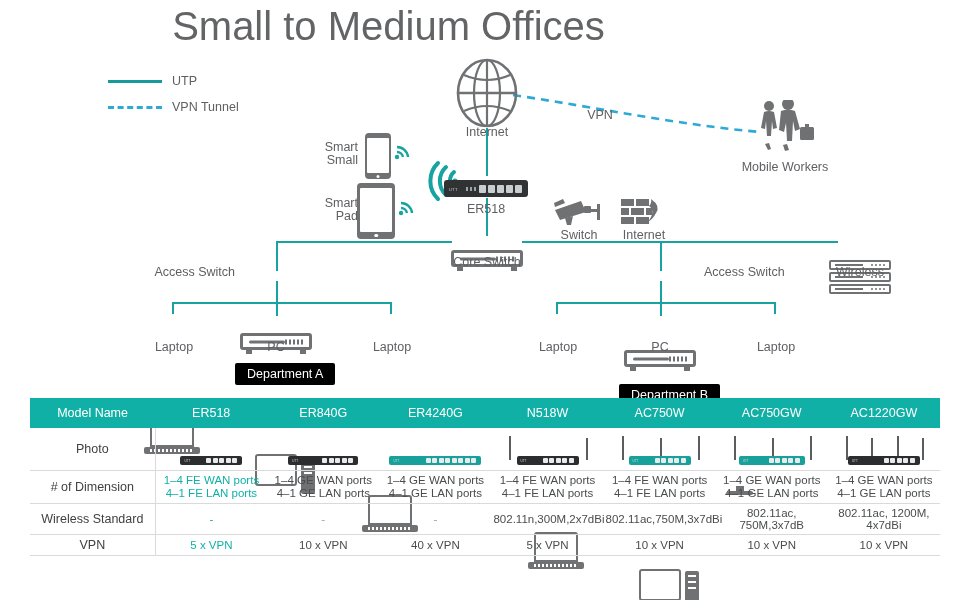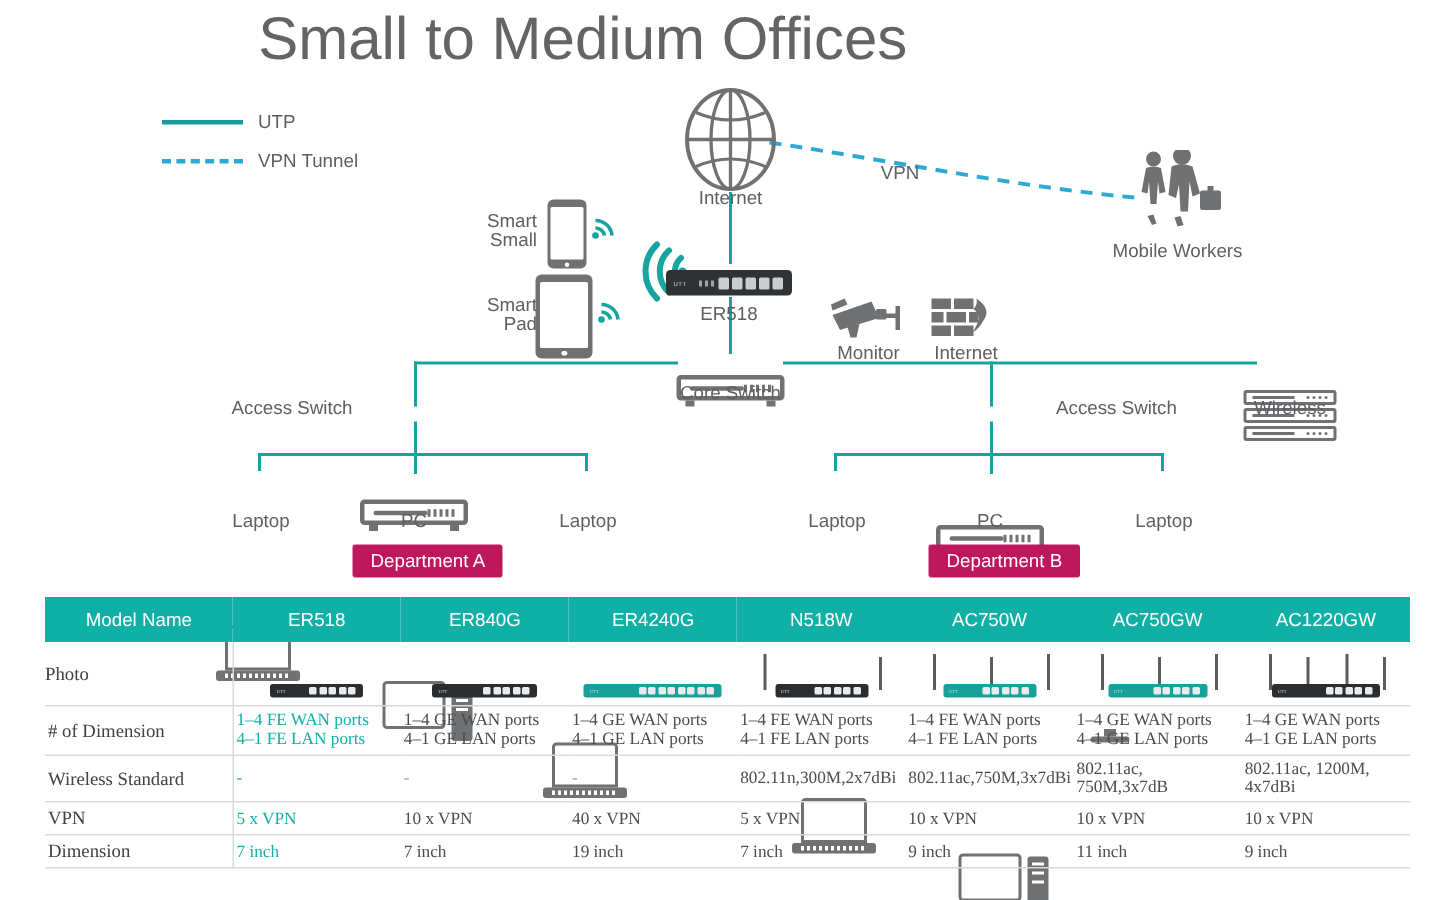--- a/index.html
+++ b/index.html
@@ -99,36 +99,36 @@
   
   .phone{width:26px;height:46px;background:#6f7173;border-radius:4px;position:relative;}
   .phone .scr{position:absolute;left:2px;top:5px;right:2px;bottom:6px;background:#ffffff;border-radius:1px;}
   .phone .dot{position:absolute;bottom:1.5px;left:50%;transform:translateX(-50%);width:3px;height:3px;background:#fff;border-radius:50%;}
   .pad{width:38px;height:56px;background:#6f7173;border-radius:4px;position:relative;}
   .pad .scr{position:absolute;left:3px;top:5px;right:3px;bottom:7px;background:#ffffff;border-radius:1px;}
   .pad .dot{position:absolute;bottom:2px;left:50%;transform:translateX(-50%);width:3.5px;height:3.5px;background:#fff;border-radius:50%;}
 
   
   .dept{
-    position:absolute;background:#be185d;color:#ffffff;font-size:12.5px;
+    position:absolute;background:#000000;color:#ffffff;font-size:12.5px;
     padding:4px 12px;border-radius:2px;white-space:nowrap;
   }
 
   
   .tbl{
     position:absolute;left:30px;top:398px;width:910px;
     border-collapse:collapse;table-layout:fixed;
   }
   .tbl th{
     background:#11b0a6;color:#ffffff;font-weight:400;font-size:12.5px;
     height:28px;text-align:center;border:none;
   }
   .tbl td{
-    font-size:11.5px;color:#4a4c4e;
-    border-bottom:1px solid #d8dadc;padding:3px 2px;vertical-align:middle;font-family:Liberation Serif, serif;
+    font-size:11.5px;color:#4a4c4e;text-align:center;
+    border-bottom:1px solid #d8dadc;padding:3px 2px;vertical-align:middle;
   }
   .tbl tr.photo-row td{border-bottom:1px solid #d8dadc;height:42px;padding:0;}
   .tbl td.rowlabel{font-size:12.5px;color:#3f4143;border-right:1px solid #d8dadc;}
   .tbl td.hl{color:#11b0a6;}
   .tbl td.two{line-height:13px;}
   .tbl col.c0{width:125px;}
   .tbl col.cx{width:112px;}
 
   
   .prod{position:relative;width:100%;height:40px;}
@@ -298,21 +298,21 @@
   <div class="icon" style="left:553px;top:198px;">
     <svg width="50" height="32" viewBox="0 0 50 32">
       <path d="M 2 12 L 28 3 L 33 14 L 7 22 Z" fill="#6f7173"></path>
       <path d="M 12 20 L 20 18 L 18 27 L 14 27 Z" fill="#6f7173"></path>
       <rect x="31" y="8" width="7" height="7" rx="1" fill="#6f7173"></rect>
       <rect x="37" y="11" width="9" height="3" fill="#6f7173"></rect>
       <rect x="44" y="6" width="3" height="16" fill="#6f7173"></rect>
       <path d="M 2 9 L 12 5 L 10 1 L 1 5 Z" fill="#6f7173"></path>
     </svg>
   </div>
-  <div class="lbl" style="left:543px;top:228px;width:72px;">Monitor</div>
+  <div class="lbl" style="left:543px;top:228px;width:72px;">Switch</div>
 
   <div class="icon" style="left:620px;top:197px;">
     <svg width="46" height="32" viewBox="0 0 46 32">
       <rect x="1" y="2" width="13" height="7" fill="#6f7173"></rect>
       <rect x="16" y="2" width="13" height="7" fill="#6f7173"></rect>
       <rect x="1" y="11" width="8" height="7" fill="#6f7173"></rect>
       <rect x="11" y="11" width="13" height="7" fill="#6f7173"></rect>
       <rect x="26" y="11" width="6" height="7" fill="#6f7173"></rect>
       <rect x="1" y="20" width="13" height="7" fill="#6f7173"></rect>
       <rect x="16" y="20" width="13" height="7" fill="#6f7173"></rect>
@@ -421,21 +421,21 @@
     <div class="tower">
         <i></i>
         <i></i>
         <i></i>
       </div>
   </div>
   <div class="lbl" style="left:630px;top:340px;width:60px;">PC</div>
 
   <div class="lbl" style="left:736px;top:340px;width:80px;">Laptop</div>
 
-  <div class="dept" style="left:619px;top:363px;">Department B</div>
+  <div class="dept" style="left:619px;top:384px;">Department B</div>
 
   <table class="tbl">
     <colgroup>
       <col class="c0">
         <col class="cx">
         <col class="cx">
         <col class="cx">
       <col class="cx">
         <col class="cx">
         <col class="cx">
@@ -614,26 +614,16 @@
         <tr>
           <td class="rowlabel">VPN</td>
           <td class="hl">5 x VPN</td>
           <td>10 x VPN</td>
           <td>40 x VPN</td>
           <td>5 x VPN</td>
           <td>10 x VPN</td>
           <td>10 x VPN</td>
           <td>10 x VPN</td>
         </tr>
-        <tr>
-          <td class="rowlabel">Dimension</td>
-          <td class="hl">7 inch</td>
-          <td>7 inch</td>
-          <td>19 inch</td>
-          <td>7 inch</td>
-          <td>9 inch</td>
-          <td>11 inch</td>
-          <td>9 inch</td>
-        </tr>
       </tbody>
   </table>
 
 </div>
 
 </body></html>

